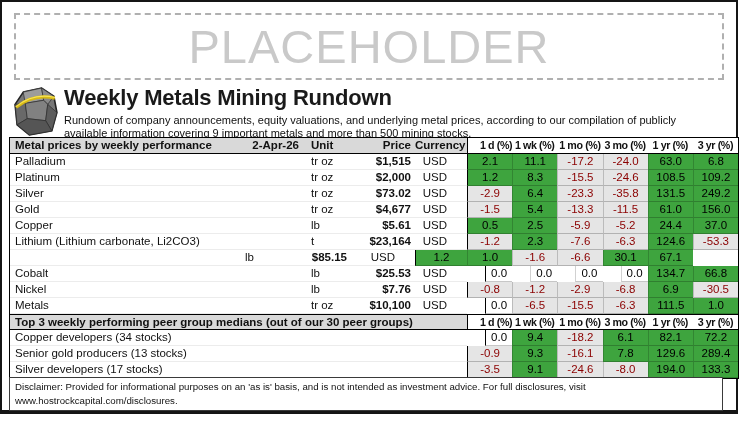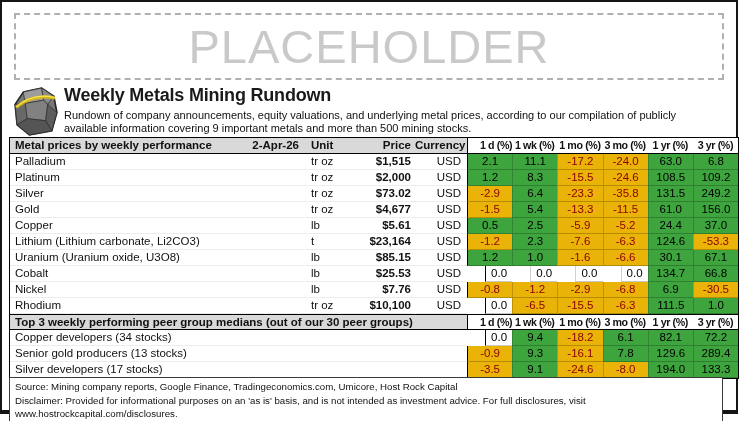--- a/index.html
+++ b/index.html
@@ -14,50 +14,50 @@
   
   .ph-box {
     position: absolute; left: 12px; top: 11px; width: 710px; height: 67px;
     border: 2px dashed #b0b0b0; display: flex; align-items: center; justify-content: center;
   }
   .ph-text { font-size: 47px; color: #c9c9c9; letter-spacing: 1px; font-weight: 400; }
 
   
   .logo { position: absolute; left: 11px; top: 84px; }
   .brand { position: absolute; left: 62px; top: 83px; width: 662px; }
-  .title { font-size: 18px; font-weight: bold; color: #1a1a1a; margin-bottom: 3px; letter-spacing: -0.2px; }
+  .title { font-size: 22px; font-weight: bold; color: #1a1a1a; margin-bottom: 3px; letter-spacing: -0.2px; }
   .desc { font-size: 11px; line-height: 1.18; color: #101010; width: 655px; }
 
   
   .tbl {
     position: absolute; left: 7px; top: 135px; width: 730px;
     border: 1.5px solid #000; background: #fff; font-size: 11.5px;
   }
   .tr { display: grid; grid-template-columns: 227px 66px 48px 64px 52px repeat(6, 1fr); height: 16px; }
   .cell { height: 16px; line-height: 15px; overflow: hidden; white-space: nowrap; }
 
   .cell.name     { padding-left: 5px; text-align: left; }
   .cell.date     { text-align: right; padding-right: 4px; }
   .cell.unit     { padding-left: 8px; }
   .cell.price    { text-align: right; padding-right: 4px; font-weight: bold; }
-  .cell.currency { text-align: right; padding-right: 6px; }
+  .cell.currency { text-align: right; padding-right: 20px; }
   .cell.perf     { text-align: center; }
 
   .head .cell, .sect .cell { font-weight: bold; }
   .head .left-h, .sect .left-h { background: #d9d9d9; }
   .head .cell { border-bottom: 1px solid #000; }
   .sect .cell { border-top: 1.2px solid #000; border-bottom: 1px solid #000; }
   .perf-h { text-align: center; font-size: 10.7px; letter-spacing: -0.4px; background: #fff; }
 
   .body-row .cell { border-bottom: 1px solid #ececec; }
   .body-row .cell.perf { border-bottom: 1px solid rgba(0,0,0,0.22); border-left: 1px solid rgba(0,0,0,0.18); }
   .first-perf { border-left: 1.5px solid #000 !important; text-align: right; }
 
   .perf.pos  { background: #3ea43e; color: #000; }
-  .perf.neg  { background: #eab308; color: #8b0000; }
+  .perf.neg  { background: #e5e5e5; color: #8b0000; }
   .perf.zero { background: #fff; color: #000; margin-left: 18px; }
 
   .span5 { grid-column: 1 / span 5; }
 
   
   .footer {
     position: absolute; left: 7px; top: 375px; width: 714px;
     border: 1px solid #3a3a3a; background: #fff;
     font-size: 9.7px; line-height: 1.4; padding: 2px 5px 3px;
   }
@@ -179,21 +179,20 @@
           <div class="cell price">$23,164</div>
           <div class="cell currency">USD</div>
           <div class="cell perf neg first-perf">-1.2</div>
           <div class="cell perf pos">2.3</div>
           <div class="cell perf neg">-7.6</div>
           <div class="cell perf neg">-6.3</div>
           <div class="cell perf pos">124.6</div>
           <div class="cell perf neg">-53.3</div>
         </div>
         <div class="tr body-row">
-          <div class="cell name">Uranium (Uranium oxide, U3O8)</div>
           <div class="cell date"></div>
           <div class="cell unit">lb</div>
           <div class="cell price">$85.15</div>
           <div class="cell currency">USD</div>
           <div class="cell perf pos first-perf">1.2</div>
           <div class="cell perf pos">1.0</div>
           <div class="cell perf neg">-1.6</div>
           <div class="cell perf neg">-6.6</div>
           <div class="cell perf pos">30.1</div>
           <div class="cell perf pos">67.1</div>
@@ -218,21 +217,21 @@
           <div class="cell price">$7.76</div>
           <div class="cell currency">USD</div>
           <div class="cell perf neg first-perf">-0.8</div>
           <div class="cell perf neg">-1.2</div>
           <div class="cell perf neg">-2.9</div>
           <div class="cell perf neg">-6.8</div>
           <div class="cell perf pos">6.9</div>
           <div class="cell perf neg">-30.5</div>
         </div>
         <div class="tr body-row">
-          <div class="cell name">Rhodium</div>
+          <div class="cell name">Metals</div>
           <div class="cell date"></div>
           <div class="cell unit">tr oz</div>
           <div class="cell price">$10,100</div>
           <div class="cell currency">USD</div>
           <div class="cell perf zero first-perf">0.0</div>
           <div class="cell perf neg">-6.5</div>
           <div class="cell perf neg">-15.5</div>
           <div class="cell perf neg">-6.3</div>
           <div class="cell perf pos">111.5</div>
           <div class="cell perf pos">1.0</div>
@@ -275,17 +274,16 @@
           <div class="cell perf neg">-24.6</div>
           <div class="cell perf neg">-8.0</div>
           <div class="cell perf pos">194.0</div>
           <div class="cell perf pos">133.3</div>
         </div>
       </div>
 
   </div>
 
   <div class="footer">
-    <div>Source: Mining company reports, Google Finance, Tradingeconomics.com, Umicore, Host Rock Capital</div>
     <div>Disclaimer: Provided for informational purposes on an 'as is' basis, and is not intended as investment advice. For full disclosures, visit www.hostrockcapital.com/disclosures.</div>
   </div>
 
 </div>
 
 </body></html>

